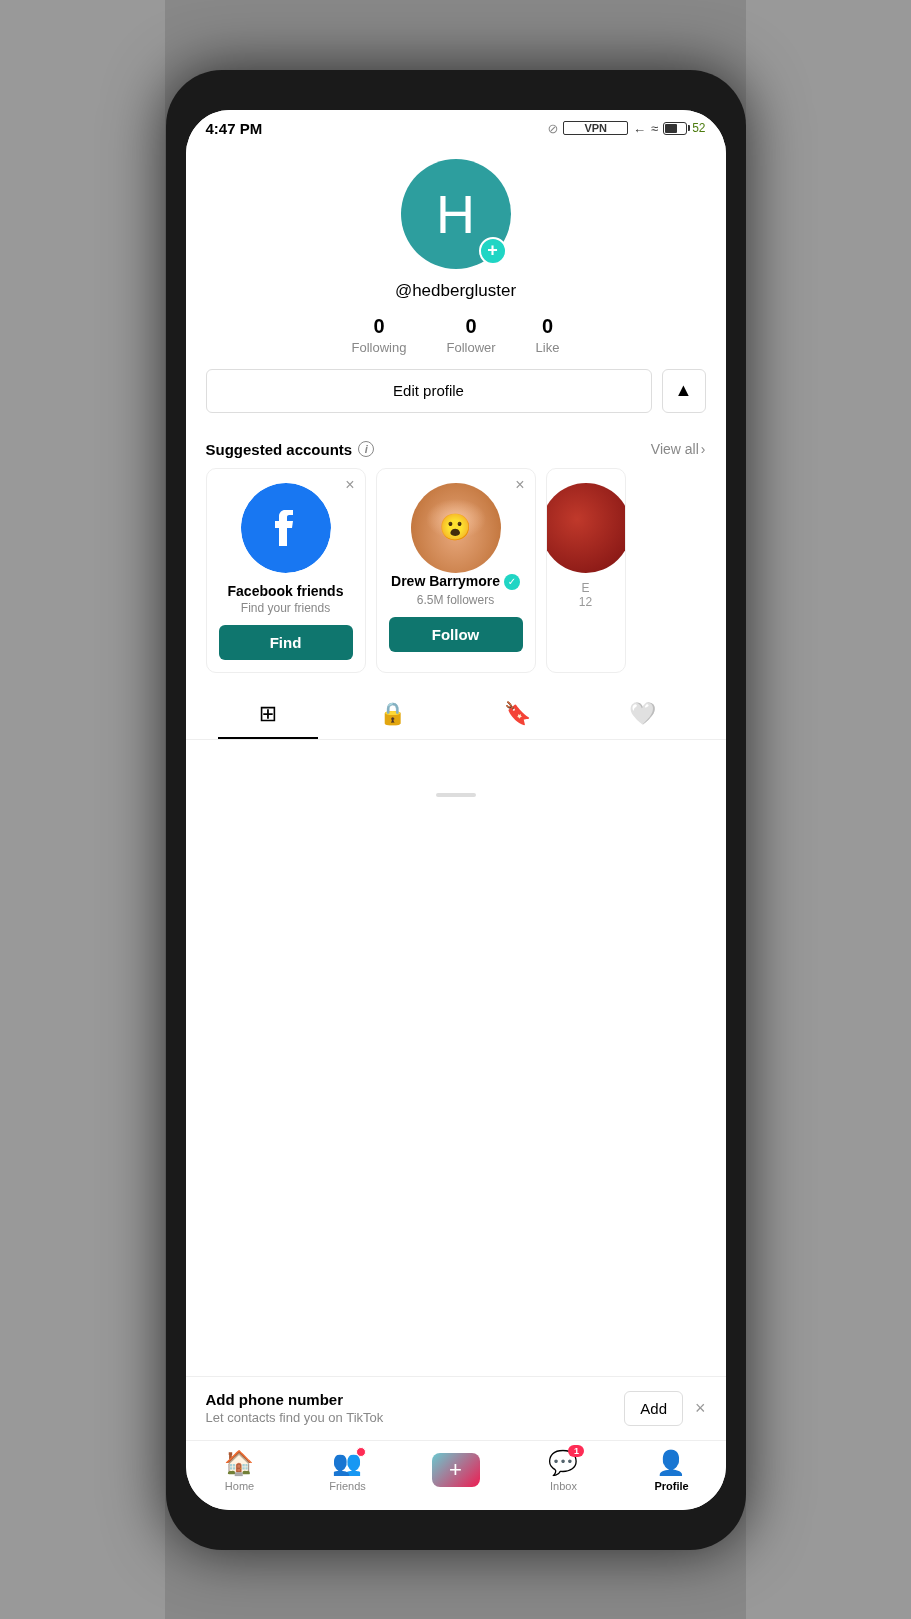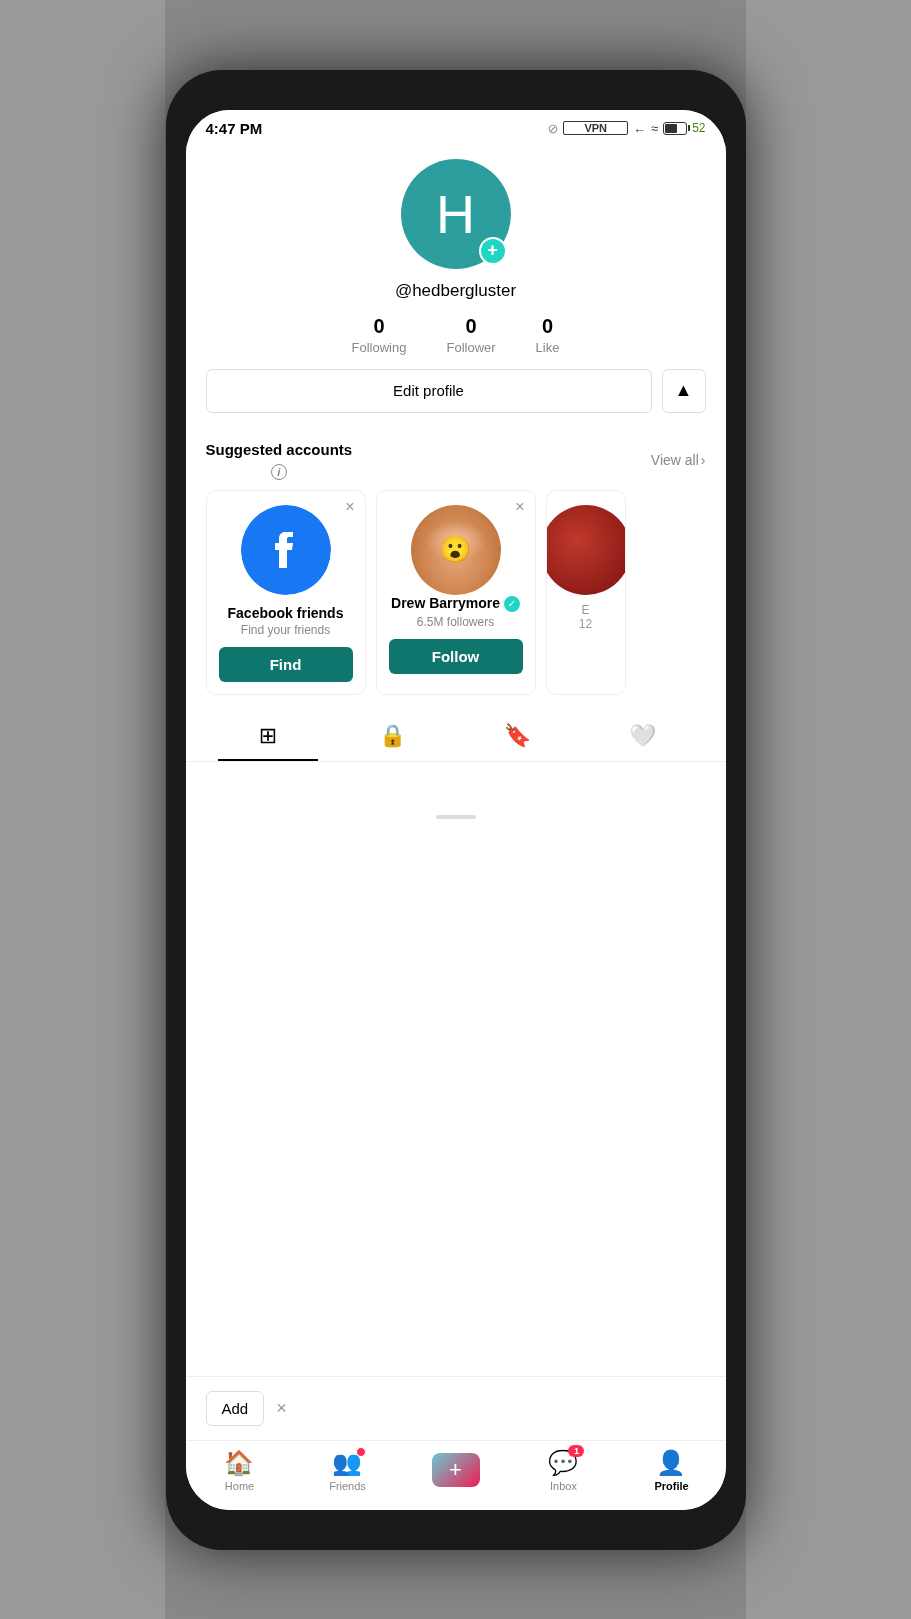--- a/index.html
+++ b/index.html
@@ -245,21 +245,20 @@
       padding: 12px 20px 10px;
     }
 
     .suggested-title {
       font-size: 15px;
       font-weight: 600;
       color: #000;
       display: flex;
       align-items: center;
       gap: 6px;
-      flex-direction: column;
     }
 
     .info-icon {
       width: 16px;
       height: 16px;
       border-radius: 50%;
       border: 1.5px solid #888;
       display: inline-flex;
       align-items: center;
       justify-content: center;
@@ -781,20 +780,24 @@
         </div>
       </div>
 
       <div class="empty-content">
         <div class="scroll-indicator"></div>
       </div>
 
     </div>
 
     <div class="phone-banner">
+      <div class="phone-banner-text">
+        <div class="phone-banner-title">Add phone number</div>
+        <div class="phone-banner-sub">Let contacts find you on TikTok</div>
+      </div>
       <div class="phone-banner-actions">
         <button class="add-btn">Add</button>
         <span class="close-x">×</span>
       </div>
     </div>
 
     <div class="bottom-nav">
 
       <div class="nav-item">
         <span class="nav-item-icon">🏠</span>

